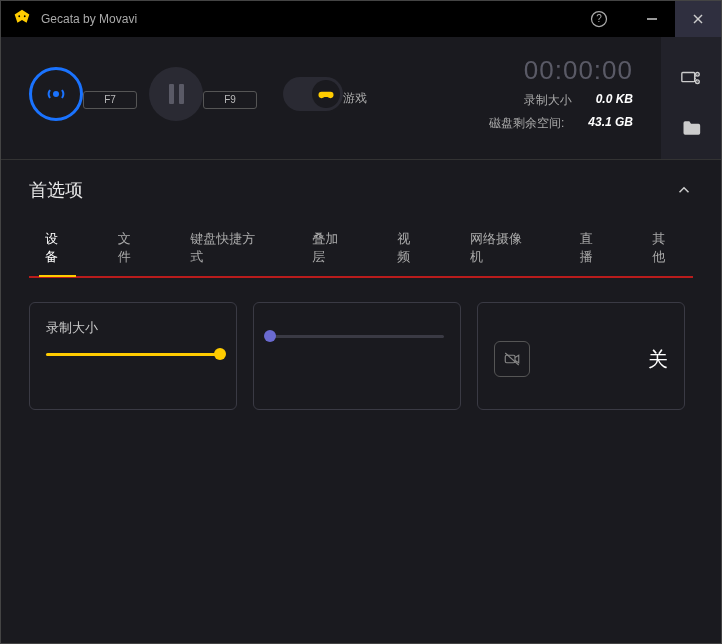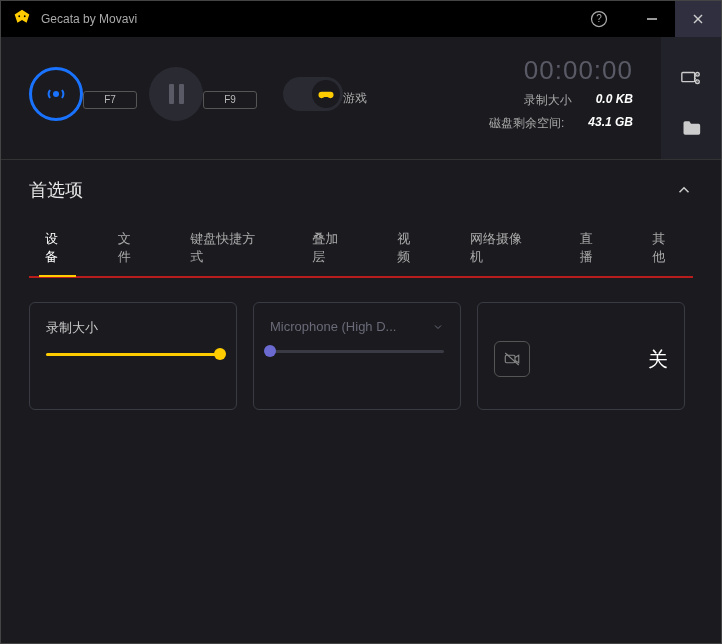--- a/index.html
+++ b/index.html
@@ -179,26 +179,20 @@
 
     <div class="panel">
       <div class="panel-label">录制大小</div>
       <div class="slider-track">
         <div class="slider-fill" style="width:100%"></div>
         <div class="slider-thumb" style="left:100%"></div>
       </div>
     </div>
 
     <div class="panel">
-      <div class="panel-label dropdown">
-        <span>Microphone (High D...</span>
-        <svg width="12" height="12" viewBox="0 0 24 24">
-            <path d="M6 9l6 6 6-6" fill="none" stroke="#6a6a78" stroke-width="2"></path>
-          </svg>
-      </div>
       <div class="slider-track">
         <div class="slider-thumb muted" style="left:0%"></div>
       </div>
     </div>
 
     <div class="panel webcam">
       <div class="panel-ctrlrow">
         <div class="sq-btn">
           <svg width="18" height="18" viewBox="0 0 24 24">
               <rect x="3" y="7" width="13" height="10" rx="2" fill="none" stroke="#888" stroke-width="1.5"></rect>

